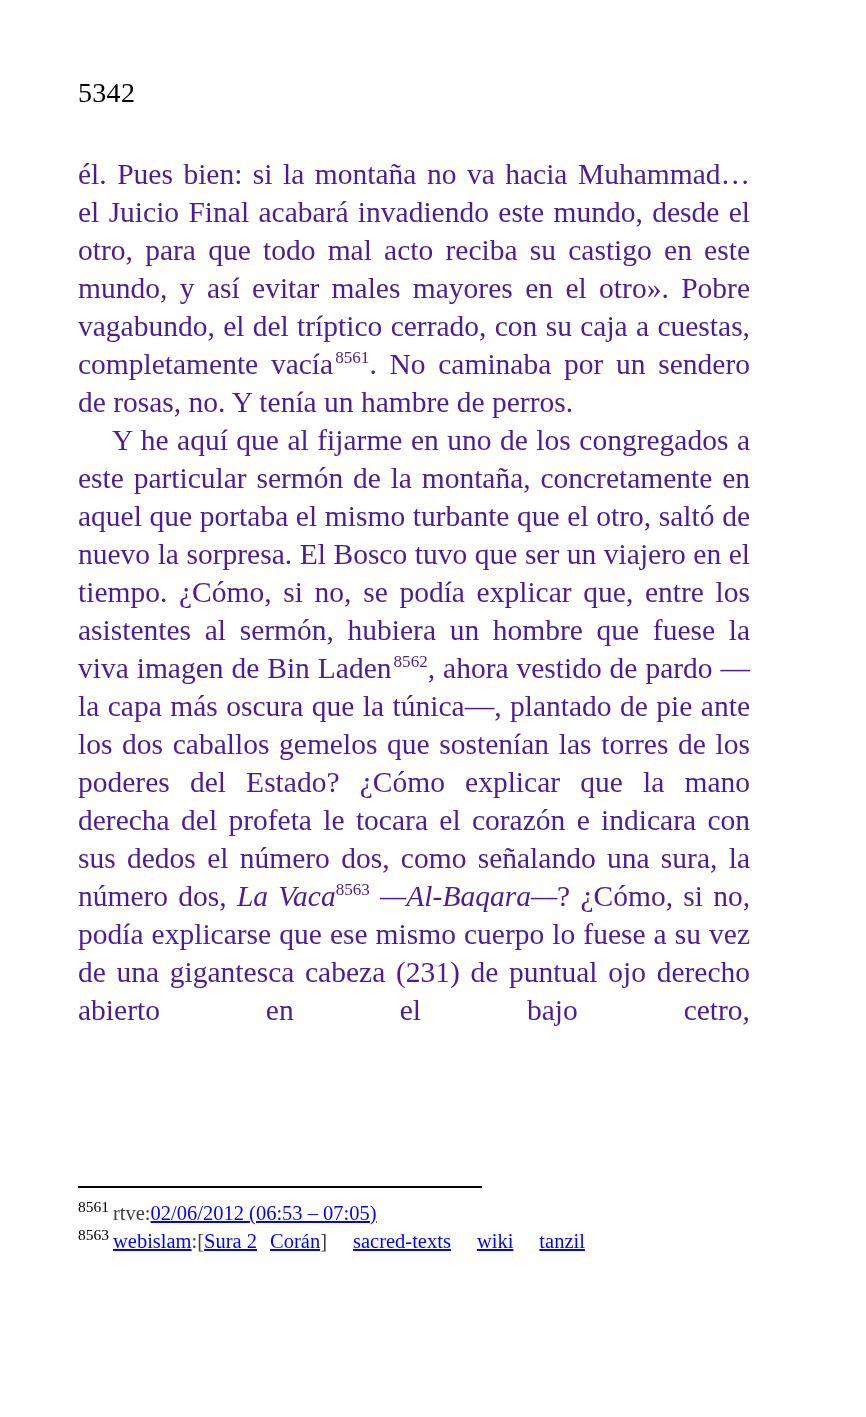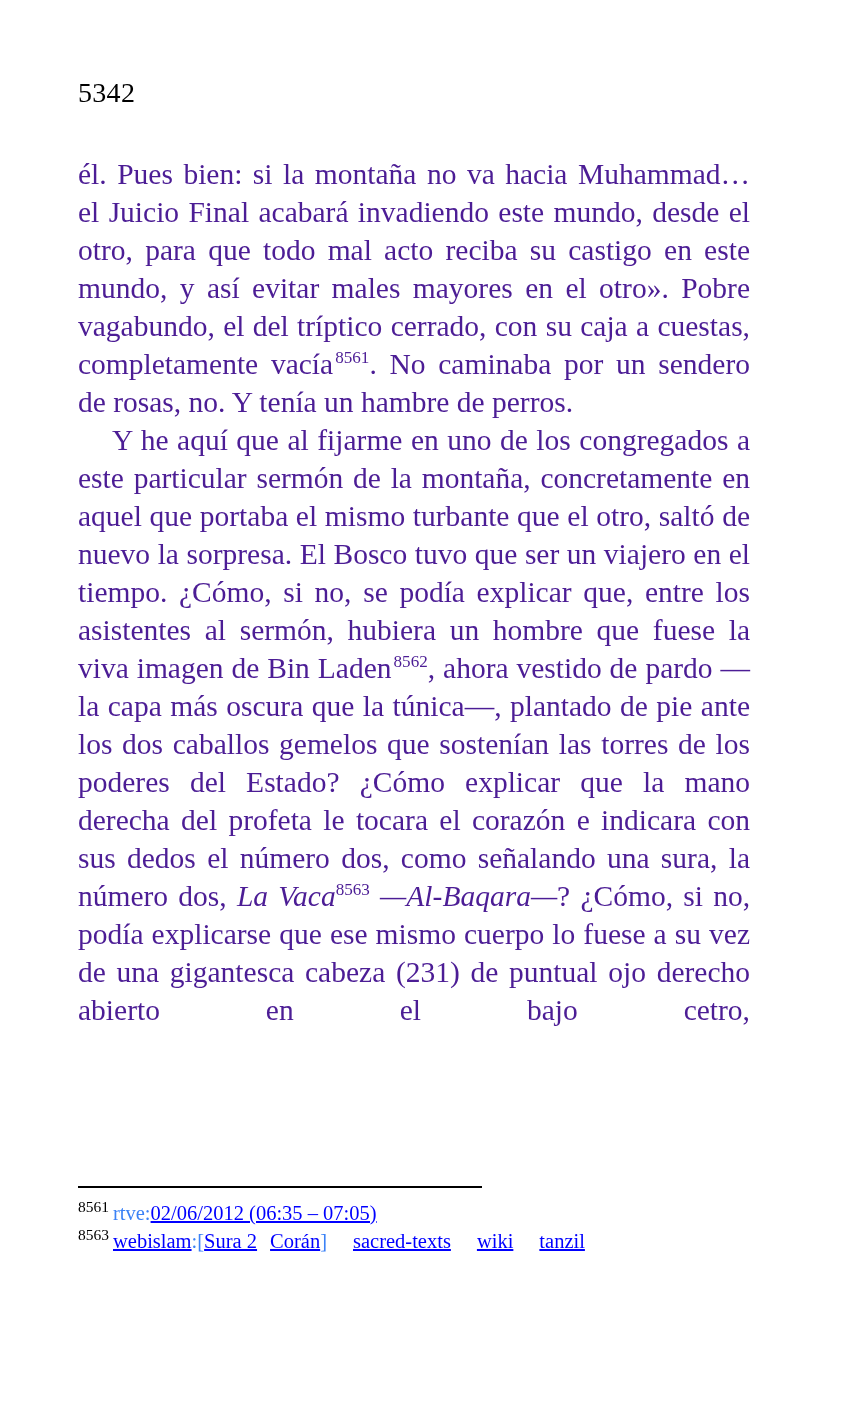--- a/index.html
+++ b/index.html
@@ -107,21 +107,21 @@
   }
 
   .footnote a,
   .footnote .link {
     color: #0000ff;
     text-decoration: underline;
     text-underline-offset: 1px;
   }
 
   .footnote .plain {
-    color: #3b82f6;
+    color: #404040;
     text-decoration: none;
   }
 
   .fn-gap {
     display: inline-block;
     width: 13px;
   }
 </style>
 </head>
 <body>
@@ -135,20 +135,20 @@
     <p><span>él. Pues bien: si la montaña no va hacia Muhammad… el Juicio Final acabará invadiendo este mundo, desde el otro, para que todo mal acto reciba su castigo en este mundo, y así evitar males mayores en el otro». Pobre vagabundo, el del tríptico cerrado, con su caja a cuestas, completamente vacía</span><sup class="fnref">8561</sup><span>. No caminaba por un sendero de rosas, no. Y tenía un hambre de perros.</span></p>
 
     <p class="indented justify-last"><span>Y he aquí que al fijarme en uno de los congregados a este particular sermón de la montaña, concretamente en aquel que portaba el mismo turbante que el otro, saltó de nuevo la sorpresa. El Bosco tuvo que ser un viajero en el tiempo. ¿Cómo, si no, se podía explicar que, entre los asistentes al sermón, hubiera un hombre que fuese la viva imagen de Bin Laden</span><sup class="fnref">8562</sup><span>, ahora vestido de pardo —la capa más oscura que la túnica—, plantado de pie ante los dos caballos gemelos que sostenían las torres de los poderes del Estado? ¿Cómo explicar que la mano derecha del profeta le tocara el corazón e indicara con sus dedos el número dos, como señalando una sura, la número dos, </span><em class="title">La Vaca</em><sup class="fnref tight">8563</sup><span> </span><em class="title">—Al-Baqara—</em><span>? ¿Cómo, si no, podía explicarse que ese mismo cuerpo lo fuese a su vez de una gigantesca cabeza (231) de puntual ojo derecho abierto en el bajo cetro,</span></p>
 
   </div>
 
   <div class="footnote-area">
 
     <div class="footnote-rule"></div>
 
-    <div class="footnote"><span class="fn-num">8561</span><span class="plain">rtve:</span><a href="#" class="link">02/06/2012 (06:35 – 07:05)</a></div>
+    <div class="footnote"><span class="fn-num">8561</span><span class="plain">rtve:</span><a href="#" class="link">02/06/2012 (06:53 – 07:05)</a></div>
 
 
     <div class="footnote"><span class="fn-num">8563</span><a href="#" class="link">webislam</a><span class="plain">:[</span><a href="#" class="link">Sura 2</a><span class="fn-gap"></span><a href="#" class="link">Corán</a><span class="plain">]</span><span class="fn-gap"></span><span class="fn-gap"></span><a href="#" class="link">sacred-texts</a><span class="fn-gap"></span><span class="fn-gap"></span><a href="#" class="link">wiki</a><span class="fn-gap"></span><span class="fn-gap"></span><a href="#" class="link">tanzil</a></div>
 
   </div>
 
 </div>
 
 </body></html>

